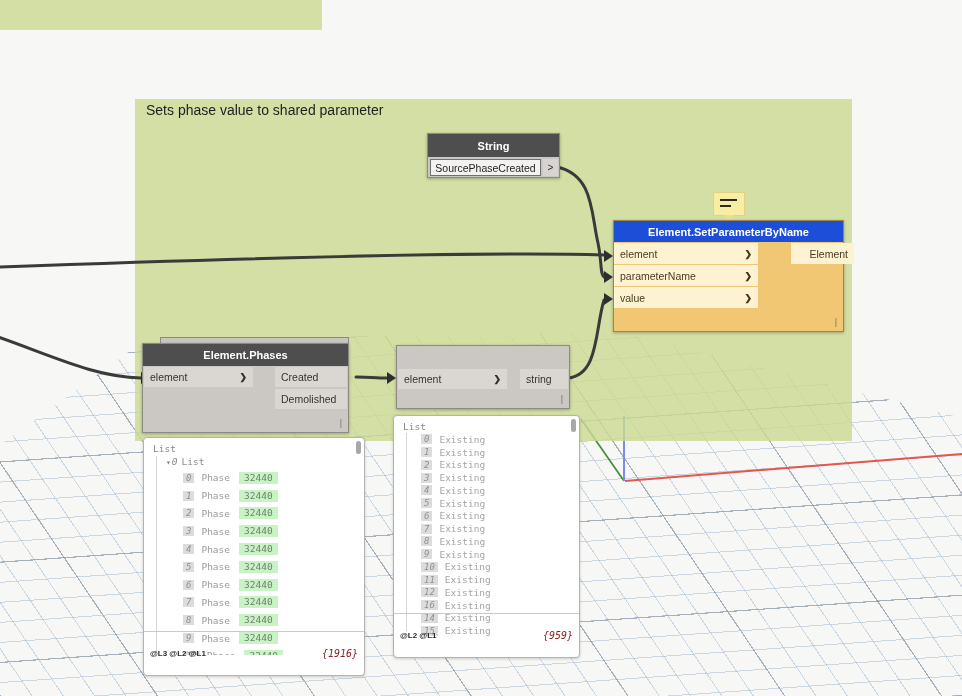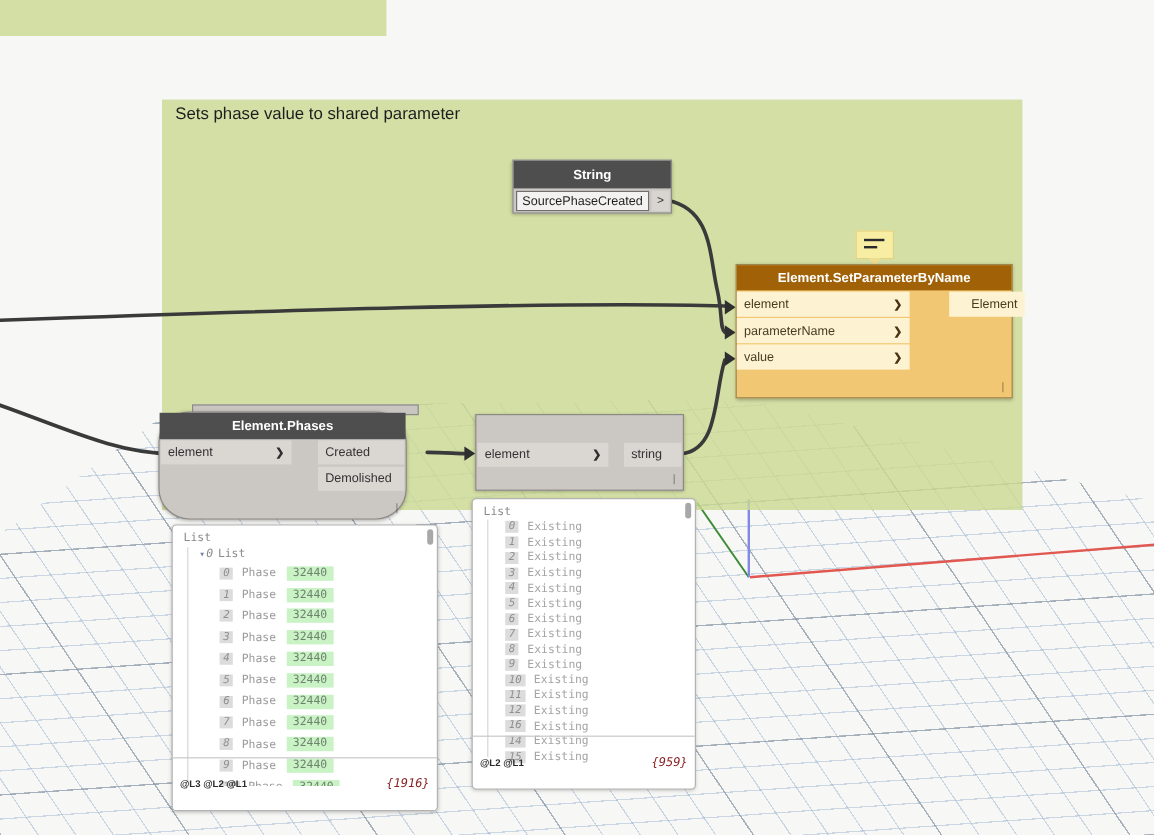--- a/index.html
+++ b/index.html
@@ -11,21 +11,21 @@
     clip-path:polygon(0 445px,145px 340px,620px 332px,962px 418px,962px 696px,0 696px);
     background-image:
       repeating-linear-gradient(-4deg, rgba(125,136,148,.50) 0 1.2px, transparent 1.2px 100px),
       repeating-linear-gradient(56deg, rgba(125,136,148,.50) 0 1.2px, transparent 1.2px 130px),
       repeating-linear-gradient(-4deg, rgba(148,176,206,.45) 0 1px, transparent 1px 20px),
       repeating-linear-gradient(56deg, rgba(148,176,206,.45) 0 1px, transparent 1px 26px);}
   svg.axes{position:absolute;inset:0;z-index:2;pointer-events:none;}
 
   
   .group{position:absolute;z-index:3;}
-  .group.main{left:135px;top:83px;width:717px;height:342px;background:rgba(203,217,146,.82);}
+  .group.main{left:135px;top:99px;width:717px;height:342px;background:rgba(203,217,146,.82);}
   .group.tl{left:0;top:0;width:322px;height:30px;background:rgba(203,217,146,.82);}
   .group-title{position:absolute;left:11px;top:3px;font-size:14px;color:#1e1e1e;}
 
   
   svg.wires{position:absolute;inset:0;z-index:4;pointer-events:none;}
   svg.wires path.w{fill:none;stroke:#3a3a3a;stroke-width:3;stroke-linecap:round;}
   svg.wires path.t{fill:#2e2e2e;stroke:none;}
 
   
   .node{position:absolute;z-index:5;box-shadow:0 1px 3px rgba(0,0,0,.28);}
@@ -42,33 +42,33 @@
   #string-node{left:427px;top:133px;width:131px;height:43px;}
   #string-node .hdr{height:23px;}
   #string-input{position:absolute;left:2px;top:25px;width:109px;height:15px;background:#f3f2f0;
       border:1px solid #6f6f6f;font-size:10.5px;color:#1f1f1f;display:flex;align-items:center;
       justify-content:center;}
   #string-out{position:absolute;right:1px;top:25px;width:15px;height:17px;background:#d8d5d1;
       display:flex;align-items:center;justify-content:center;font-size:10px;color:#2f2f2f;}
 
   
   .amber{background:#f2c773;border:1px solid #9c8650;}
-  .amber .hdr{background:#a16207;height:21px;}
+  .amber .hdr{background:#1d4ed8;height:21px;}
   .amber .chip{background:#fdf3d2;color:#4a3b20;}
   .amber .chev{color:#4a3414;}
   #setparam-node{left:613px;top:220px;width:229px;height:110px;}
   #setparam-node .in-col{position:absolute;left:0;top:22px;width:144px;}
   #setparam-node .in-col .chip{position:relative;height:21px;margin-bottom:1px;}
   #setparam-out{left:177px;top:22px;width:51px;height:21px;justify-content:flex-end;}
   #setparam-node .lace{color:#8a7340;}
 
   
   #phases-strip{position:absolute;left:160px;top:337px;width:187px;height:7px;z-index:5;
       background:#c9c6c2;border:1px solid #8d8a86;}
-  #phases-node{left:132px;top:343px;width:205px;height:88px;border-radius:26px;}
+  #phases-node{left:142px;top:343px;width:205px;height:88px;}
   #phases-in{left:1px;top:23px;width:97px;height:20px;}
   #phases-node .out-col{position:absolute;right:1px;top:23px;width:72px;}
   #phases-node .out-col .chip{position:relative;height:20px;margin-bottom:2px;}
 
   
   #name-node{left:396px;top:345px;width:172px;height:62px;}
   #name-in{left:1px;top:23px;width:97px;height:20px;}
   #name-out{right:1px;top:23px;width:36px;height:20px;}
 
   

